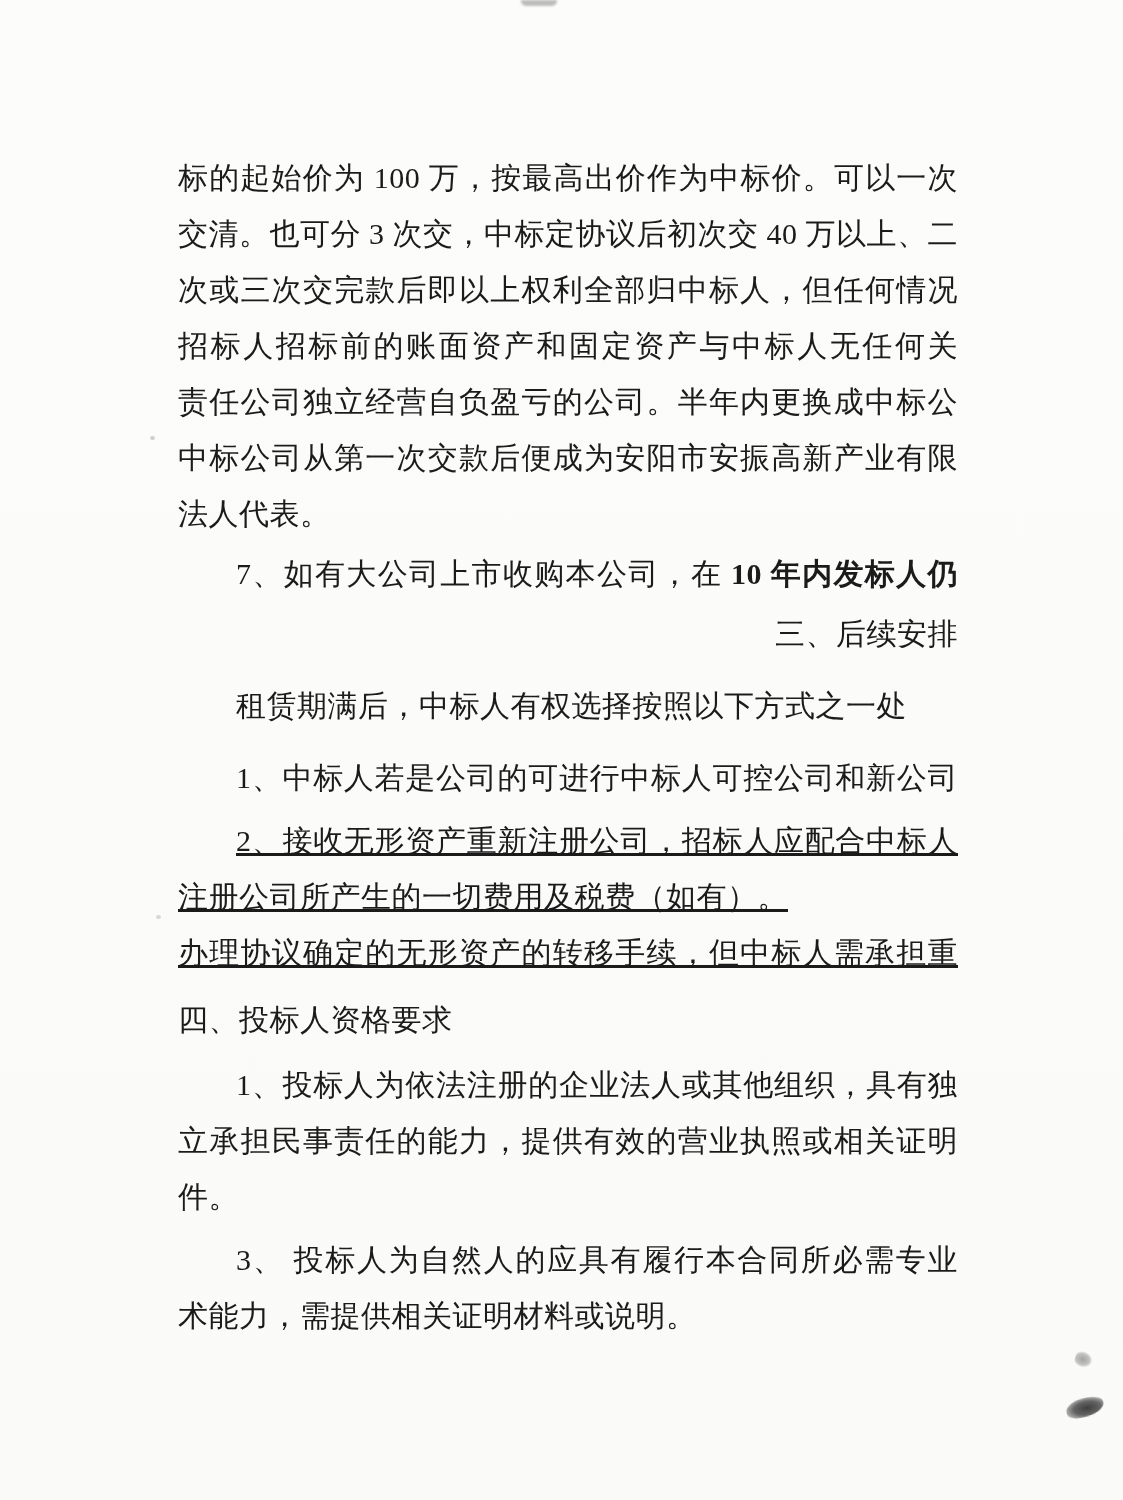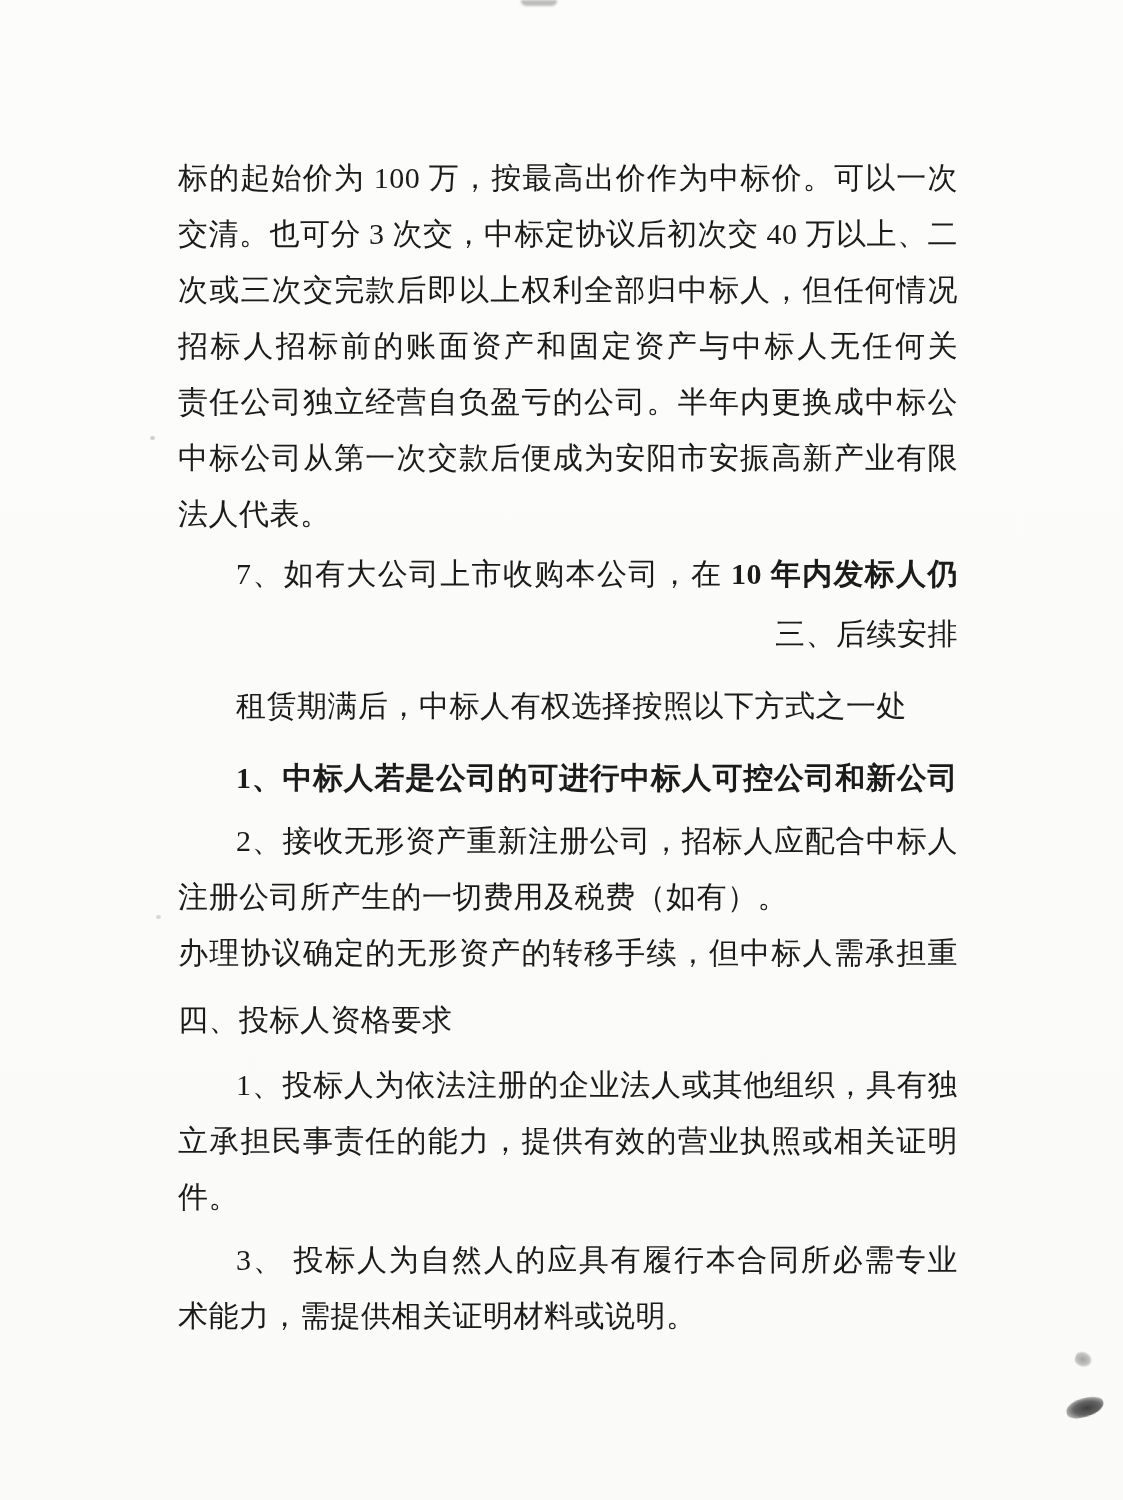--- a/index.html
+++ b/index.html
@@ -88,24 +88,24 @@
       </div>
       <div class="para" style="margin-top: 4px;">
         <div class="line just fl"><span>7、如有大公司上市收购本公司，在 </span><span class="b">10 年内发标人仍然</span></div>
       </div>
       <div class="para" style="margin-top: 4px; text-align: right;">
         <div class="line"><span>三、后续安排</span></div>
       </div>
       <div class="para" style="margin-top: 18px; font-family: Liberation Mono, monospace;">
         <div class="line fl"><span>租赁期满后，中标人有权选择按照以下方式之一处理：</span></div>
       </div>
-      <div class="para" style="margin-top: 14px; font-weight: bold;">
+      <div class="para" style="margin-top: 14px;">
         <div class="line just fl"><span>1、中标人若是公司的可进行中标人可控公司和新公司</span></div>
       </div>
-      <div class="para" style="margin-top: 7px;">
+      <div class="para" style="margin-top: 7px; text-decoration: underline;">
         <div class="line just fl"><span>2、接收无形资产重新注册公司，招标人应配合中标人</span></div>
         <div class="line"><span>注册公司所产生的一切费用及税费（如有）。</span></div>
         <div class="line just"><span>办理协议确定的无形资产的转移手续，但中标人需承担重新</span></div>
       </div>
       <div class="para" style="margin-top: 11px;">
         <div class="line"><span>四、投标人资格要求</span></div>
       </div>
       <div class="para" style="margin-top: 9px;">
         <div class="line just fl"><span>1、投标人为依法注册的企业法人或其他组织，具有独</span></div>
         <div class="line just"><span>立承担民事责任的能力，提供有效的营业执照或相关证明文</span></div>

